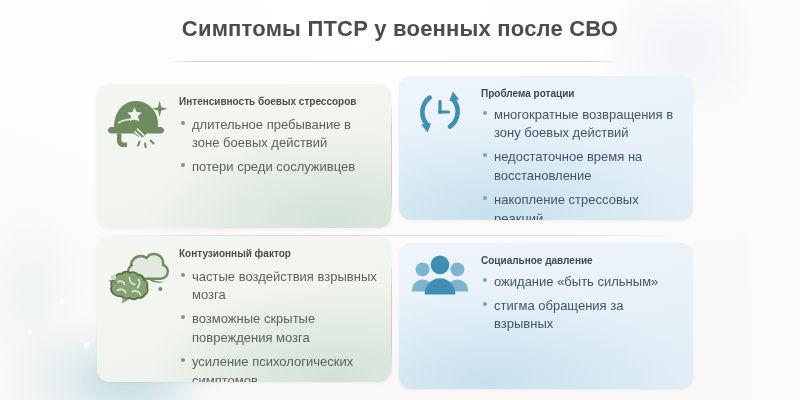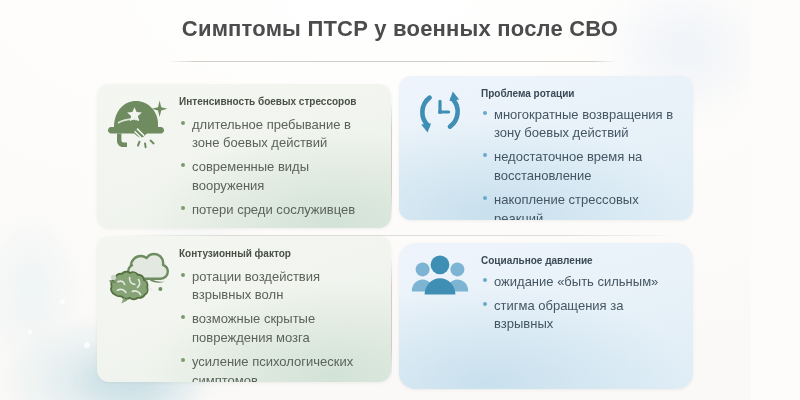--- a/index.html
+++ b/index.html
@@ -132,21 +132,21 @@
       linear-gradient(160deg, #f4f6f1 0%, #f2f5ef 45%, #eaf0e9 100%);
   }
   .card-blue {
     background:
       radial-gradient(115% 110% at 30% 95%, rgba(181,214,230,0.60) 0%, rgba(181,214,230,0) 60%),
       linear-gradient(165deg, #eef4fb 0%, #e9f2f9 45%, #dfedf6 100%);
   }
   .card1 { left: 97px;  top: 84px;  width: 294px; height: 144px; }
   .card2 { left: 399px; top: 76px;  width: 294px; height: 144px; }
   .card3 { left: 97px;  top: 236px; width: 294px; height: 146px; }
-  .card4 { left: 399px; top: 243px; width: 294px; height: 146px; border-radius: 16px; }
+  .card4 { left: 399px; top: 243px; width: 294px; height: 146px; }
 
   .card-inner {
     position: relative;
     height: 100%;
     display: flex;
     align-items: flex-start;
   }
 
   .icon-col {
     flex: 0 0 auto;
@@ -256,21 +256,20 @@
             <path d="M43.6 46.6 L46.6 49.4"></path>
           </g>
 
           <path d="M52.6 6.6 L54.2 13.2 L60.4 14.8 L54.2 16.4 L52.6 23 L51 16.4 L44.8 14.8 L51 13.2 Z" fill="#6f8c60"></path>
         </svg>
       </div>
       <div class="text-col">
         <h3 class="card-heading">Интенсивность боевых стрессоров</h3>
         <ul class="bullets">
           <li>длительное пребывание в зоне боевых действий</li>
-          <li>современные виды вооружения</li>
           <li>потери среди сослуживцев</li>
         </ul>
       </div>
     </div>
   </div>
 
   <div class="card card-blue card2">
     <div class="card-inner">
       <div class="icon-col">
         <svg class="icon-svg" width="56" height="52" viewBox="0 0 56 52">
@@ -327,21 +326,21 @@
           <path d="M18.6 49.4 L16.4 55.4 L22.4 52.6 Z" fill="#85a375"></path>
 
           <circle cx="8.6" cy="29.4" r="2.6" fill="#cdd8c8"></circle>
           <circle cx="55.4" cy="41" r="2" fill="#6f8c60"></circle>
           <path d="M5.2 33 L10.4 34.6" stroke="#6f8c60" stroke-width="1.8" stroke-linecap="round" fill="none"></path>
         </svg>
       </div>
       <div class="text-col">
         <h3 class="card-heading">Контузионный фактор</h3>
         <ul class="bullets">
-          <li>ротации воздействия взрывных волн</li>
+          <li>частые воздействия взрывных мозга</li>
           <li>возможные скрытые повреждения мозга</li>
           <li>усиление психологических симптомов</li>
         </ul>
       </div>
     </div>
   </div>
 
   <div class="card card-blue card4">
     <div class="card-inner">
       <div class="icon-col">

